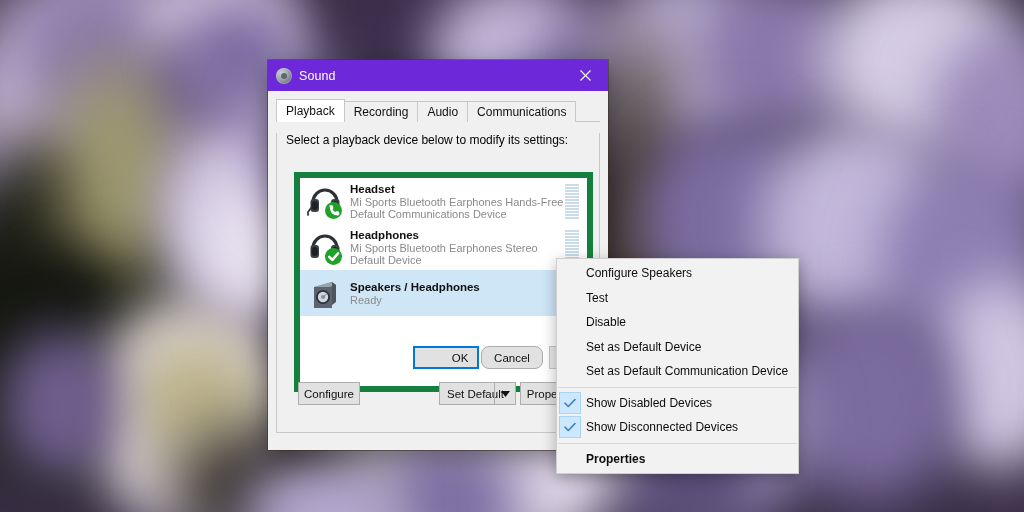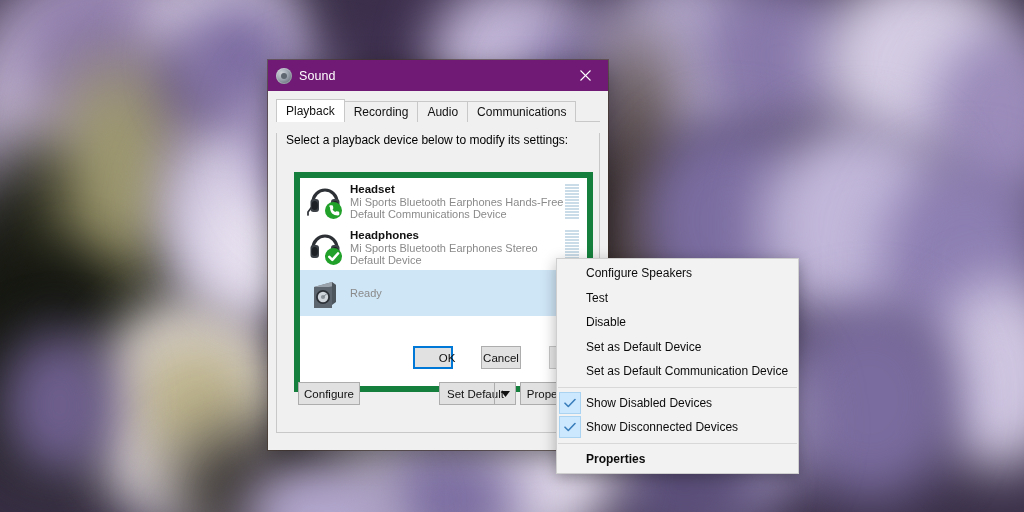--- a/index.html
+++ b/index.html
@@ -33,21 +33,21 @@
   
   #sound-window {
     position: absolute;
     left: 268px; top: 60px;
     width: 340px; height: 390px;
     background: #f0f0f0;
     box-shadow: 0 8px 26px rgba(0,0,0,0.45), 0 0 0 1px rgba(80,60,45,0.55);
   }
   #titlebar {
     height: 31px;
-    background: #701a75;
+    background: #6d28d9;
     display: flex;
     align-items: center;
     position: relative;
   }
   #titlebar .tb-icon {
     width: 16px; height: 16px;
     margin-left: 8px; margin-right: 7px;
     border-radius: 50%;
     background: radial-gradient(circle at 35% 32%, #cfd4da 0%, #9aa3ad 45%, #6f7782 75%, #4e555e 100%);
     box-shadow: inset 0 0 0 1px rgba(255,255,255,0.25);
@@ -235,22 +235,22 @@
     border-left: 1px solid #adadad;
     display: flex; align-items: center; justify-content: center;
   }
   #btn-properties { left: 234px; width: 66px; }
 
   #okrow {
     position: absolute;
     left: 9px; right: 9px; top: 286px;
     height: 23px;
   }
-  #btn-ok { left: 136px; width: 40px; padding-left: 28px; }
-  #btn-cancel { left: 204px; width: 40px; }
+  #btn-ok { left: 136px; width: 66px; padding-left: 28px; }
+  #btn-cancel { left: 204px; width: 62px; border-radius: 8px; }
   #btn-apply { left: 272px; width: 62px; }
 
   
   #context-menu {
     position: absolute;
     left: 556px; top: 258px;
     width: 243px;
     background: #f2f2f2;
     border: 1px solid #cfcfcf;
     box-shadow: 0 4px 14px rgba(0,0,0,0.30);
@@ -430,20 +430,21 @@
               <polygon points="8,13 26,8 30,11 12,16" fill="#9aa3ab"></polygon>
               <polygon points="26,8 30,11 30,28 26,31" fill="#4d555c"></polygon>
               <rect x="8" y="13" width="18" height="21" fill="#5c656d"></rect>
               <circle cx="17" cy="23" r="7" fill="#2b3036"></circle>
               <circle cx="17" cy="23" r="5.2" fill="#cfd6dc"></circle>
               <circle cx="17" cy="23" r="2.1" fill="#8a929a"></circle>
               <line x1="17" y1="23" x2="21.2" y2="19.4" stroke="#7d858d" stroke-width="1"></line>
             </svg>
           </div>
           <div class="dev-text">
+            <div class="dev-name">Speakers / Headphones</div>
             <div class="dev-status">Ready</div>
           </div>
           <div class="meter">
             <i></i>
               <i></i>
               <i></i>
               <i></i>
               <i></i>
               <i></i>
               <i></i>

